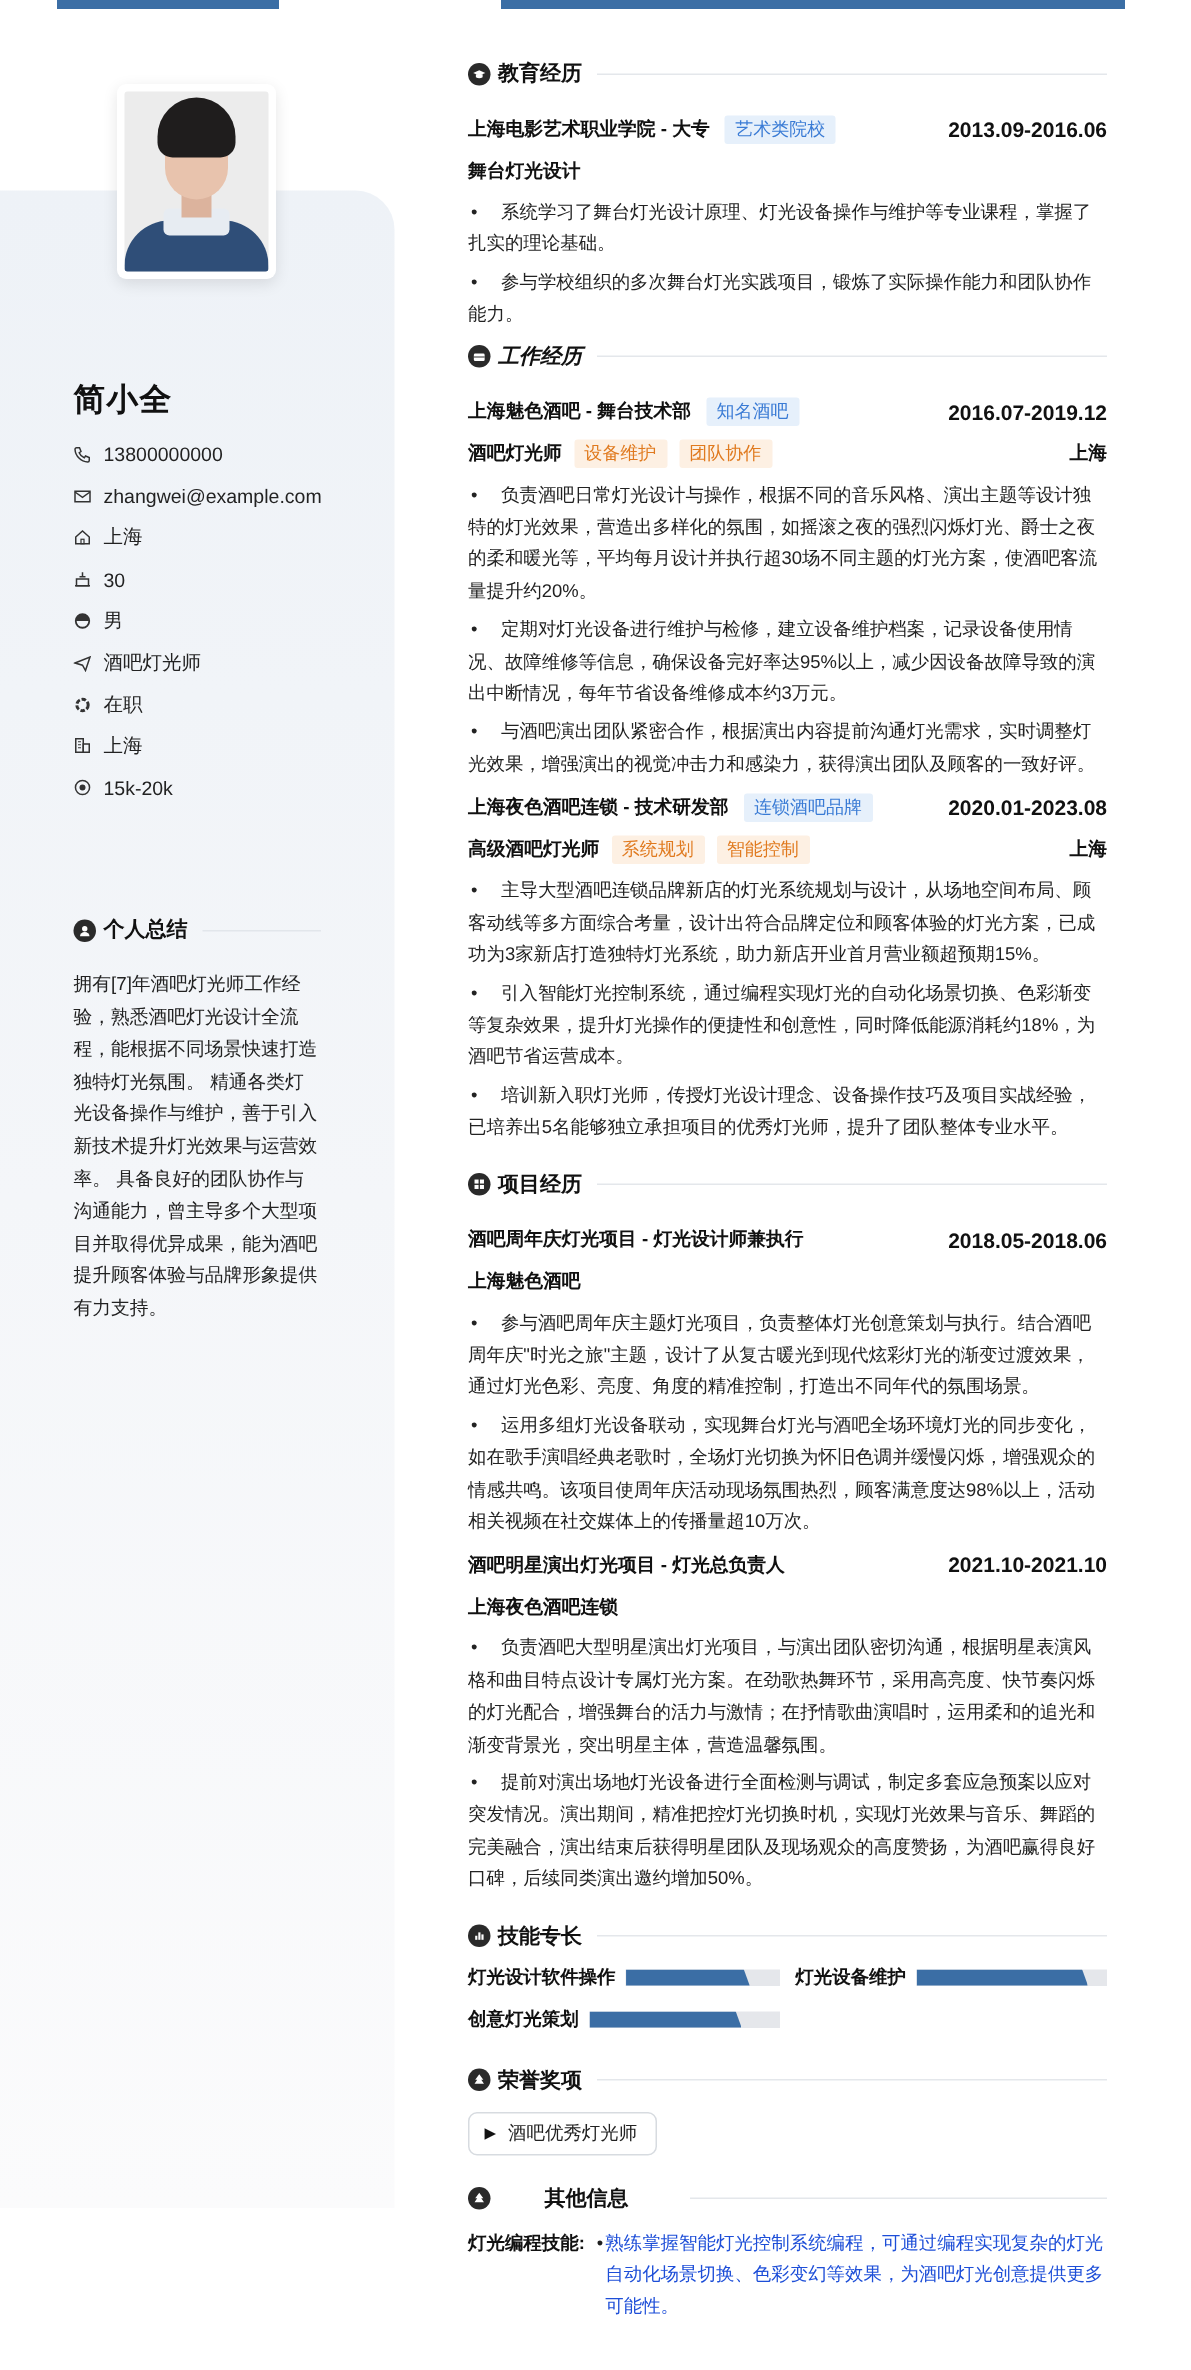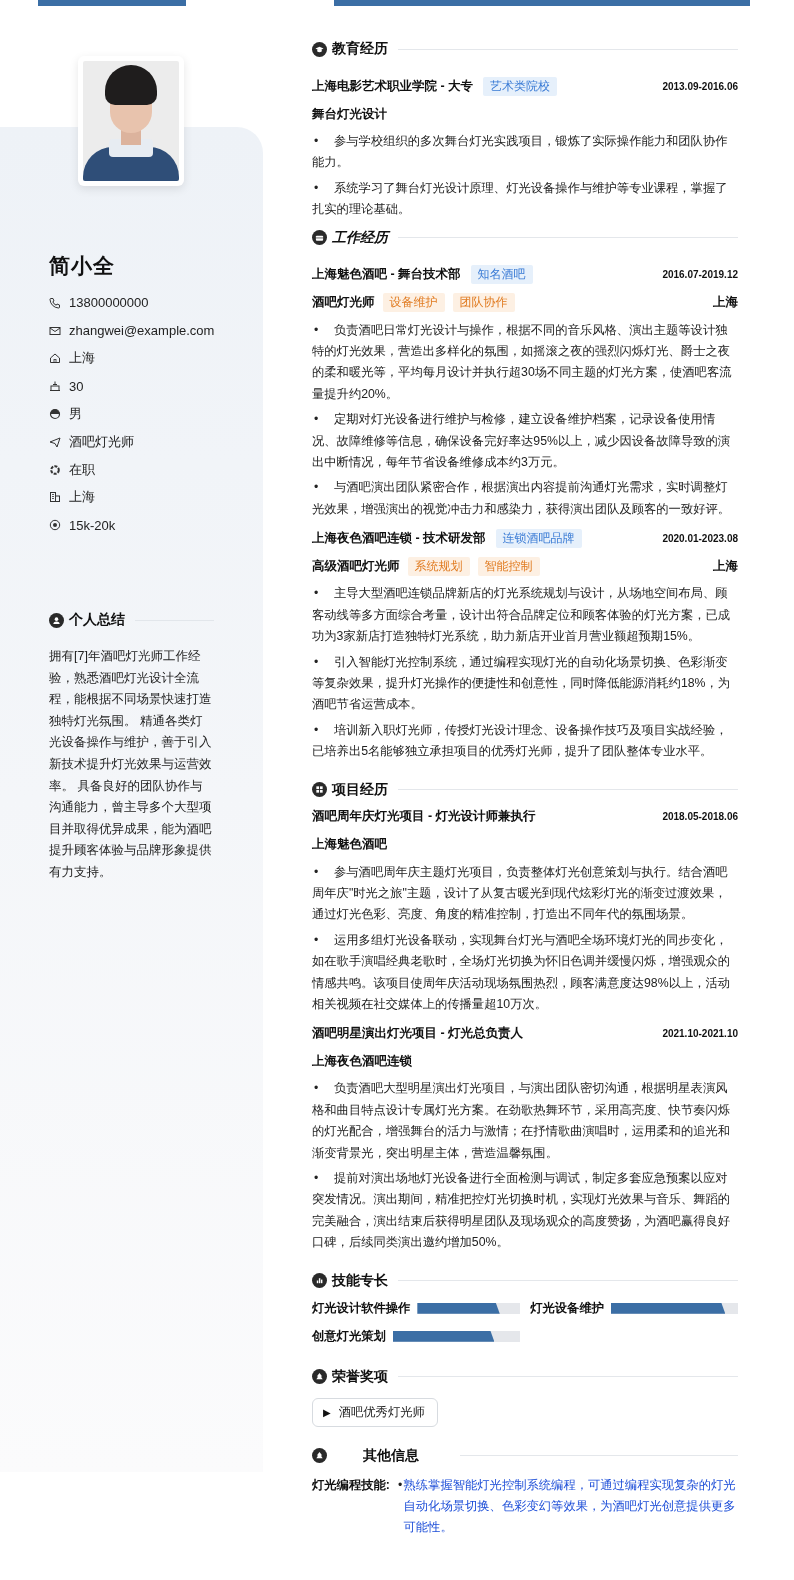--- a/index.html
+++ b/index.html
@@ -37,21 +37,21 @@
   .main { position: absolute; left: 312px; top: 36px; width: 426px; }
   .sec-title { display: flex; align-items: center; height: 26px; }
   .sec-title .t { font-size: 14px; font-weight: bold; margin-left: 5px; color: #111; }
   .sec-title .line { flex: 1; height: 1px; background: #e4e7eb; margin-left: 10px; }
   .sec-ico { width: 15px; height: 15px; border-radius: 50%; background: #2a2a2a; display: inline-flex; align-items: center; justify-content: center; }
   .sec-ico svg { width: 9px; height: 9px; }
 
   .row { display: flex; align-items: center; justify-content: space-between; height: 28px; }
   .row .left { display: flex; align-items: center; }
   .bold { font-size: 12.5px; font-weight: bold; color: #111; }
-  .date { font-size: 10px; font-weight: bold; color: #111; }
+  .date { font-size: 14px; font-weight: bold; color: #111; }
   .tag-blue { font-size: 12px; color: #3a7bd5; background: #e6f0fb; padding: 1px 7px; margin-left: 10px; border-radius: 2px; }
   .tag-orange { font-size: 12px; color: #e07a1f; background: #fdf0e3; padding: 1px 7px; margin-left: 8px; border-radius: 2px; }
 
   ul.bullets { list-style: none; margin-top: 3px; }
   ul.bullets li { font-size: 12.3px; line-height: 21.4px; color: #222; margin-bottom: 4px; }
   ul.bullets li::before { content: "•"; display: inline-block; width: 20px; padding-left: 2px; }
 
   .skills { margin-top: 6px; }
   .skill-row { display: flex; align-items: flex-start; height: 28px; }
   .skill { display: flex; align-items: center; }
@@ -200,22 +200,22 @@
       <div class="left">
         <span class="bold">上海电影艺术职业学院 - 大专</span>
         <span class="tag-blue">艺术类院校</span>
       </div>
       <span class="date">2013.09-2016.06</span>
     </div>
     <div class="row">
         <span class="bold">舞台灯光设计</span>
       </div>
     <ul class="bullets">
+      <li>系统学习了舞台灯光设计原理、灯光设备操作与维护等专业课程，掌握了扎实的理论基础。</li>
       <li>参与学校组织的多次舞台灯光实践项目，锻炼了实际操作能力和团队协作能力。</li>
-      <li>系统学习了舞台灯光设计原理、灯光设备操作与维护等专业课程，掌握了扎实的理论基础。</li>
     </ul>
   </div>
 
   
   <div class="sec-title" style="font-style:italic;">
     <span class="sec-ico">
         <svg viewBox="0 0 10 10">
           <rect x="1" y="3" width="8" height="5.5" rx="1" fill="#fff"></rect>
           <path d="M1 5.5h8" stroke="#2a2a2a" stroke-width="0.8"></path>
         </svg>
@@ -274,21 +274,21 @@
         <svg viewBox="0 0 10 10">
           <rect x="1.5" y="1.5" width="3" height="3" fill="#fff"></rect>
           <rect x="5.5" y="1.5" width="3" height="3" fill="#fff"></rect>
           <rect x="1.5" y="5.5" width="3" height="3" fill="#fff"></rect>
           <rect x="5.5" y="5.5" width="3" height="3" fill="#fff"></rect>
         </svg>
       </span>
     <span class="t">项目经历</span>
     <span class="line"></span>
   </div>
-  <div style="">
+  <div style="margin-top:10px;">
     <div class="row">
       <span class="bold">酒吧周年庆灯光项目 - 灯光设计师兼执行</span>
       <span class="date">2018.05-2018.06</span>
     </div>
     <div class="row">
         <span class="bold">上海魅色酒吧</span>
       </div>
     <ul class="bullets">
       <li>参与酒吧周年庆主题灯光项目，负责整体灯光创意策划与执行。结合酒吧周年庆"时光之旅"主题，设计了从复古暖光到现代炫彩灯光的渐变过渡效果，通过灯光色彩、亮度、角度的精准控制，打造出不同年代的氛围场景。</li>
       <li>运用多组灯光设备联动，实现舞台灯光与酒吧全场环境灯光的同步变化，如在歌手演唱经典老歌时，全场灯光切换为怀旧色调并缓慢闪烁，增强观众的情感共鸣。该项目使周年庆活动现场氛围热烈，顾客满意度达98%以上，活动相关视频在社交媒体上的传播量超10万次。</li>

